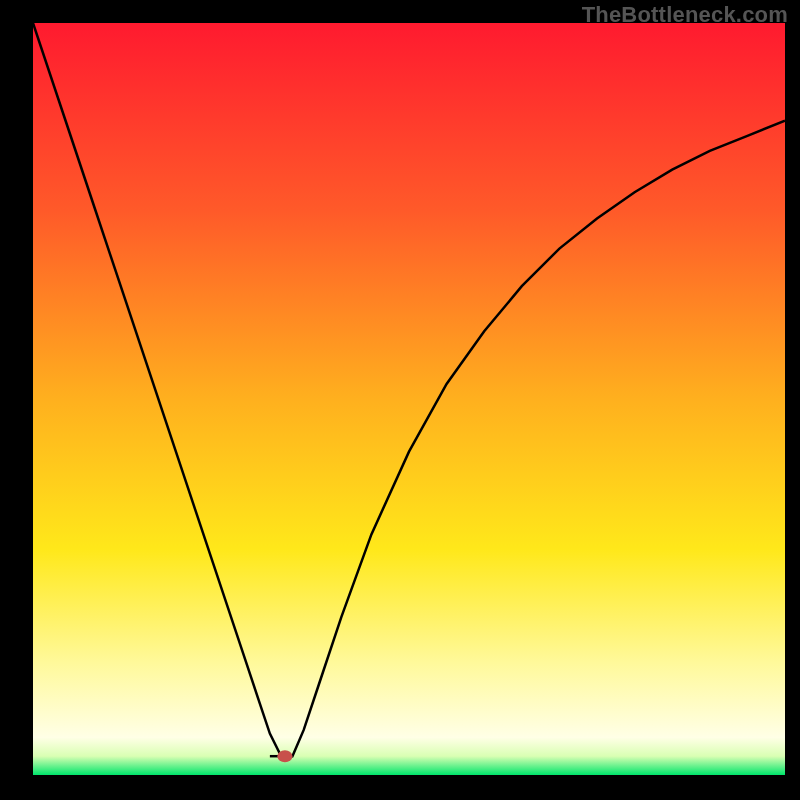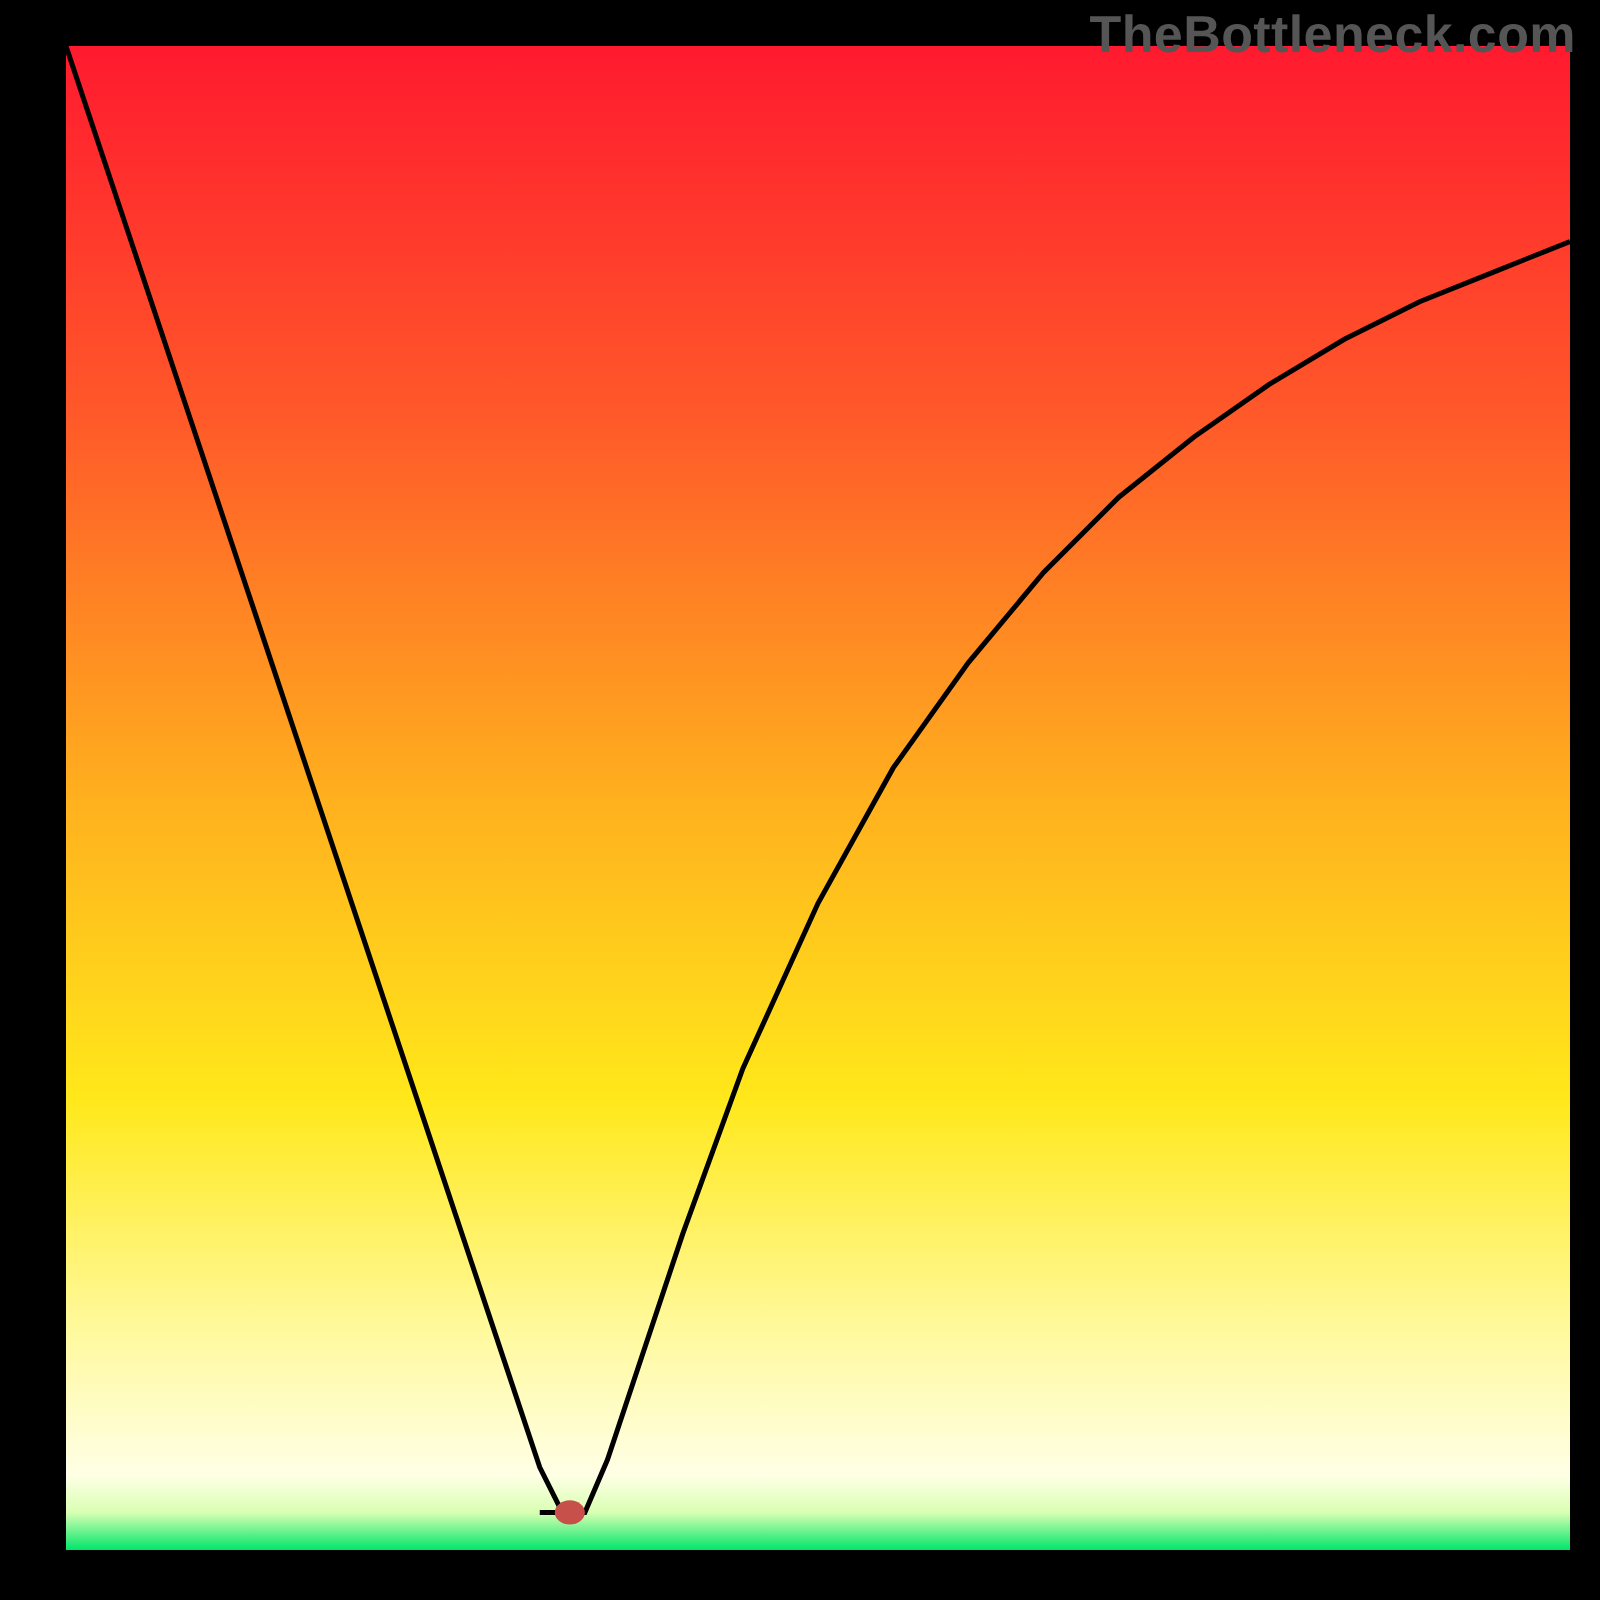--- a/index.html
+++ b/index.html
@@ -9,21 +9,21 @@
     height: 800px;
     background: #000;
     font-family: Arial, Helvetica, sans-serif;
     overflow: hidden;
   }
   .watermark {
     position: absolute;
     top: 2px;
     right: 12px;
     color: #555;
-    font-size: 26px;
+    font-size: 22px;
     font-weight: 600;
     letter-spacing: 0.2px;
     z-index: 10;
   }
   .plot-frame {
     position: absolute;
     left: 33px;
     top: 23px;
     width: 752px;
     height: 752px;

